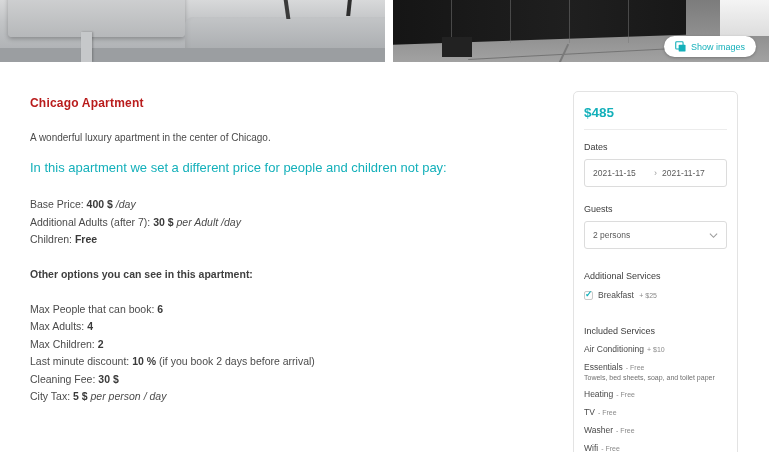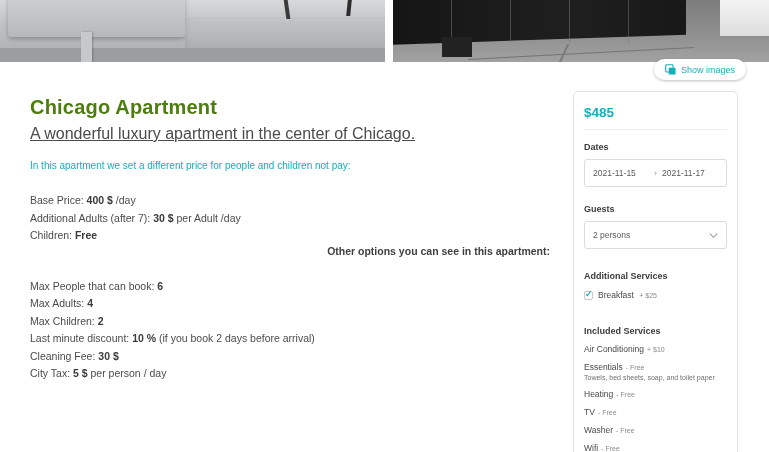--- a/index.html
+++ b/index.html
@@ -30,41 +30,41 @@
   .cabinet-seams { position:absolute; left:0; top:0; width:78%; height:70%;
     background:repeating-linear-gradient(90deg,transparent 0 58px,rgba(120,120,120,.5) 58px 59px); }
   .cabinet-foot { position:absolute; left:13%; top:60%; width:8%; height:32%; background:#222; }
   .white-col { position:absolute; right:0; top:0; width:13%; height:58%;
     background:linear-gradient(180deg,#f4f4f4,#ddd); }
   .tile-line1 { position:absolute; left:20%; top:86%; width:60%; height:1px;
     background:#747474; transform:rotate(-3deg); }
   .tile-line2 { position:absolute; left:45%; top:70%; width:2px; height:40%;
     background:#7a7a7a; transform:rotate(25deg); }
 
-  .show-images-btn { position:absolute; top:36px; right:23px; height:21px;
+  .show-images-btn { position:absolute; top:36px; right:13px; height:21px;
     background:#fff; border:none; border-radius:11px; display:flex; align-items:center;
     gap:5px; padding:0 11px; font-size:9px; cursor:pointer;
-    box-shadow:0 1px 3px rgba(0,0,0,.25); font-family:inherit;margin-top:23px; }
+    box-shadow:0 1px 3px rgba(0,0,0,.25); font-family:inherit; }
 
   
   .main { position:absolute; left:30px; top:96px; width:520px; }
-  .title { font-size:20px; font-weight:700; color:#4d7c0f; letter-spacing:.2px; }
-  .desc { margin-top:6px; font-size:16px; color:#4b4b4b;text-decoration:underline; }
-  .highlight { margin-top:17px; font-size:10px; }
+  .title { font-size:12px; font-weight:700; color:#b91c1c; letter-spacing:.2px; }
+  .desc { margin-top:22px; font-size:10px; color:#4b4b4b; }
+  .highlight { margin-top:17px; font-size:13px; }
   .line-block { margin-top:21px; font-size:10.5px; line-height:17.5px; color:#4b4b4b; }
   .line b { color:#3a3a3a; }
-  .line .italic { }
-  .options-intro { font-size:10.5px; font-weight:700; color:#3f3f3f;text-align:right; }
+  .line .italic { font-style:italic; }
+  .options-intro { margin-top:19px; font-size:10.5px; font-weight:700; color:#3f3f3f; }
 
   
   .card { position:absolute; left:573px; top:91px; width:165px; height:380px;
     border:1px solid #e3e3e3; border-radius:5px; background:#fff; padding:13px 10px 0; }
   .total-price { font-size:13.5px; font-weight:700; }
   .card hr { border:none; border-top:1px solid #ececec; margin-top:9px; }
-  .card-label { margin-top:12px; font-size:9px; font-weight:700; color:#3c3c3c; }
+  .card-label { margin-top:12px; font-size:9px; font-weight:400; color:#3c3c3c; }
   .field-box { margin-top:7px; height:24px; border:1px solid #dcdcdc; border-radius:3px;
     display:flex; align-items:center; font-size:8.5px; color:#5a5a5a; padding:13px 8px;
     background:#fff; cursor:pointer; }
   .date-part { flex:1; }
   .date-sep { color:#9b9b9b; padding:0 5px; font-size:9px; }
   .select-box { justify-content:space-between;gap:44px; }
   .chev-down { width:9px; height:9px; flex:0 0 auto; }
   .mt17 { margin-top:17px; }
   .mt22 { margin-top:22px; }
   .mt26 { margin-top:26px; }

